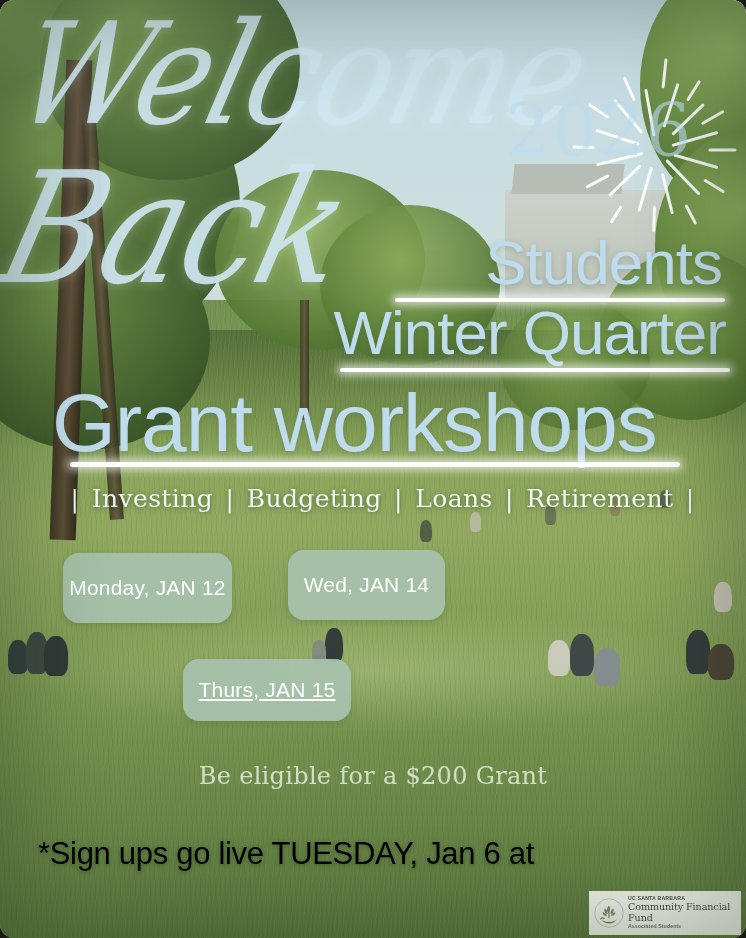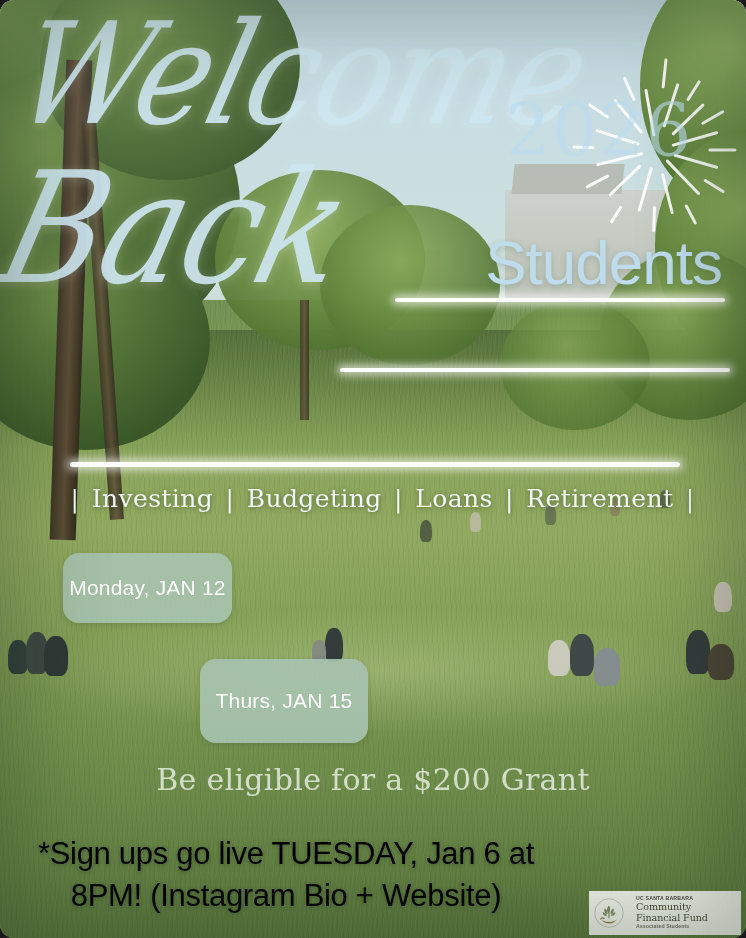--- a/index.html
+++ b/index.html
@@ -160,28 +160,28 @@
     border-radius: 16px;
     display:flex; align-items:center; justify-content:center;
     color:#ffffff;
     font-size: 21px;
     letter-spacing:.2px;
     box-shadow: 0 2px 6px rgba(40,60,35,.18);
   }
   .card-mon   { left: 63px;  top: 553px; width: 169px; height: 70px; }
   .card-wed   { left: 288px; top: 550px; width: 157px; height: 70px; }
   .card-tue   { left: 501px; top: 552px; width: 165px; height: 68px; }
-  .card-thurs { left: 200px; top: 659px; width: 168px; height: 84px; }
+  .card-thurs { left: 183px; top: 659px; width: 168px; height: 62px; text-decoration: underline; }
   .card-fri   { left: 418px; top: 660px; width: 166px; height: 68px; }
 
   .eligible {
     position:absolute; left:0; right:0; top: 762px;
     text-align:center;
     font-family: "DejaVu Serif", serif;
-    font-size: 30px;
+    font-size: 24px;
     color: rgba(236,242,232,.80);
     letter-spacing:.3px;
   }
 
   .signup {
     position:absolute; left: 6px; width: 560px; top: 833px;
     text-align:center;
     color:#000000;
     font-size: 31px;
     line-height: 42px;
@@ -191,21 +191,21 @@
 
   
   .logo {
     position:absolute; left: 589px; top: 891px; width: 152px; height: 44px;
     background: rgba(246,247,244,.93);
     display:flex; align-items:center;
     padding: 0 5px;
     box-sizing:border-box;
   }
   .logo-mark { width: 30px; height: 30px; position:relative; flex:0 0 30px; }
-  .logo-text { margin-left: 12px; line-height:1.12; }
+  .logo-text { margin-left: 4px; line-height:1.12; }
   .logo-l1 { font-size: 5.2px; letter-spacing:.2px; color:#4a4a42; font-weight:bold; }
   .logo-l2 { font-family:"DejaVu Serif", serif; font-size: 9.6px; color:#3f4a35; letter-spacing:-.1px; }
   .logo-l3 { font-size: 5.2px; color:#6a6f62; letter-spacing:.1px; font-weight:bold; }
 </style>
 </head>
 <body>
 
 <div id="poster">
 
   <div class="bg-layer">
@@ -283,50 +283,54 @@
       <span class="ray" style="transform:rotate(320deg) translateY(-66px); height:44px;"></span>
       <span class="ray" style="transform:rotate(336deg) translateY(-80px); height:26px;"></span>
       <span class="ray" style="transform:rotate(350deg) translateY(-62px); height:48px;"></span>
     </div>
 
     <div class="year">2026</div>
 
     <div class="headline h-upcoming">Students</div>
     <div class="rule rule-1"></div>
 
+    <div class="headline h-winter">Winter Quarter</div>
     <div class="rule rule-2"></div>
 
+    <div class="headline h-grant">Grant workshops</div>
     <div class="rule rule-3"></div>
 
     <div class="topics">
       <span>|</span>
       <span>Investing</span>
       <span>|</span>
       <span>Budgeting</span>
       <span>|</span>
       <span>Loans</span>
       <span>|</span>
       <span>Retirement</span>
       <span>|</span>
     </div>
 
     <div class="cards">
       <div class="card card-mon">
           <span>Monday, JAN 12</span>
         </div>
+      <div class="card card-wed">
+          <span>Wed, JAN 14</span>
+        </div>
       <div class="card card-thurs">
           <span>Thurs, JAN 15</span>
         </div>
     </div>
 
     <div class="eligible">Be eligible for a $200 Grant</div>
 
     <div class="signup">
       <div>*Sign ups go live TUESDAY, Jan 6 at</div>
-      <div>8PM! (Instagram Bio + Website)</div>
     </div>
 
     <div class="logo">
       <div class="logo-mark">
         <svg viewBox="0 0 40 40" width="30" height="30" aria-hidden="true">
           <circle cx="20" cy="20" r="19" fill="none" stroke="#b9bdb0" stroke-width="1.2"></circle>
           <g fill="#7d8a63">
             <path d="M20 10 C17 13 16 17 19.2 20 C22 17.5 22.5 13.5 20 10 Z"></path>
             <path d="M14 14 C13 18 14.5 21 18.2 21.2 C18 17.6 16.6 15 14 14 Z"></path>
             <path d="M26 14 C27 18 25.5 21 21.8 21.2 C22 17.6 23.4 15 26 14 Z"></path>

